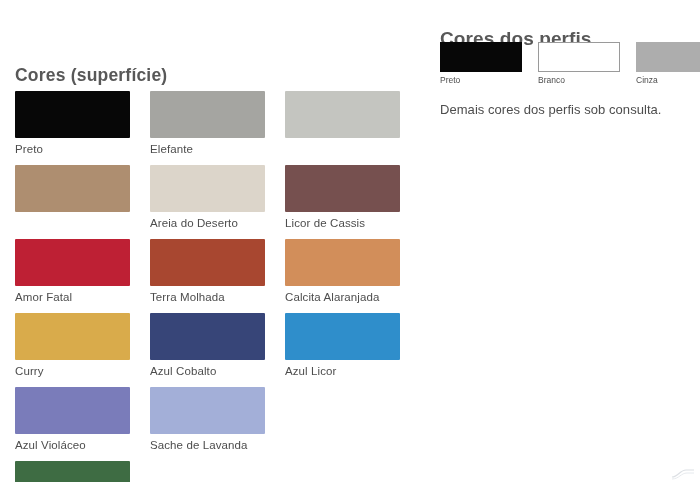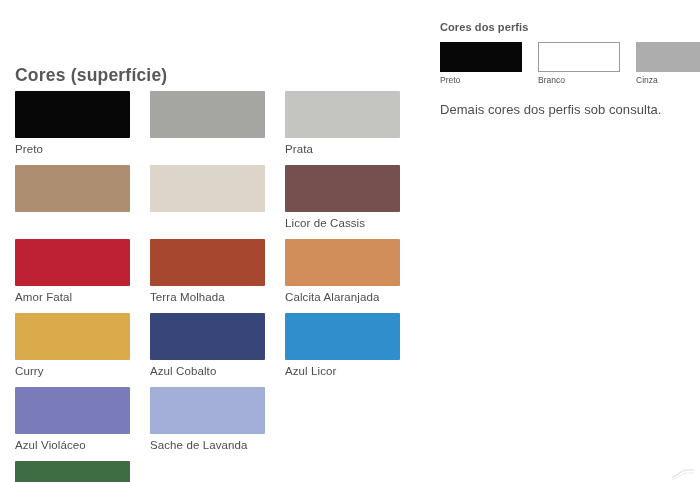--- a/index.html
+++ b/index.html
@@ -86,21 +86,21 @@
     left: 440px;
     top: 0;
     width: 260px;
     height: 482px;
   }
 
   #profile-title {
     position: absolute;
     left: 0px;
     top: 12px;
-    font-size: 11px;
+    font-size: 19px;
     color: #585858;
     letter-spacing: 0.1px;
     white-space: nowrap;
   }
 
   #profile-row {
     position: absolute;
     left: 0px;
     top: 42px;
     display: flex;
@@ -156,33 +156,34 @@
 
   <div id="surface-grid">
 
     <div class="swatch-row">
       <div class="swatch-cell">
         <span class="swatch-chip" style="background-color: rgb(7, 7, 7);"></span>
         <span class="swatch-label">Preto</span>
       </div>
       <div class="swatch-cell">
         <span class="swatch-chip" style="background-color: rgb(165, 165, 161);"></span>
+        <span class="swatch-label">Elefante</span>
       </div>
       <div class="swatch-cell">
         <span class="swatch-chip" style="background-color: rgb(196, 197, 192);"></span>
-        <span class="swatch-label">Prata</span>
       </div>
     </div>
 
     <div class="swatch-row">
       <div class="swatch-cell">
         <span class="swatch-chip" style="background-color: rgb(174, 142, 112);"></span>
       </div>
       <div class="swatch-cell">
         <span class="swatch-chip" style="background-color: rgb(220, 213, 202);"></span>
+        <span class="swatch-label">Areia do Deserto</span>
       </div>
       <div class="swatch-cell">
         <span class="swatch-chip" style="background-color: rgb(118, 80, 79);"></span>
         <span class="swatch-label">Licor de Cassis</span>
       </div>
     </div>
 
     <div class="swatch-row">
       <div class="swatch-cell">
         <span class="swatch-chip" style="background-color: rgb(190, 32, 52);"></span>

